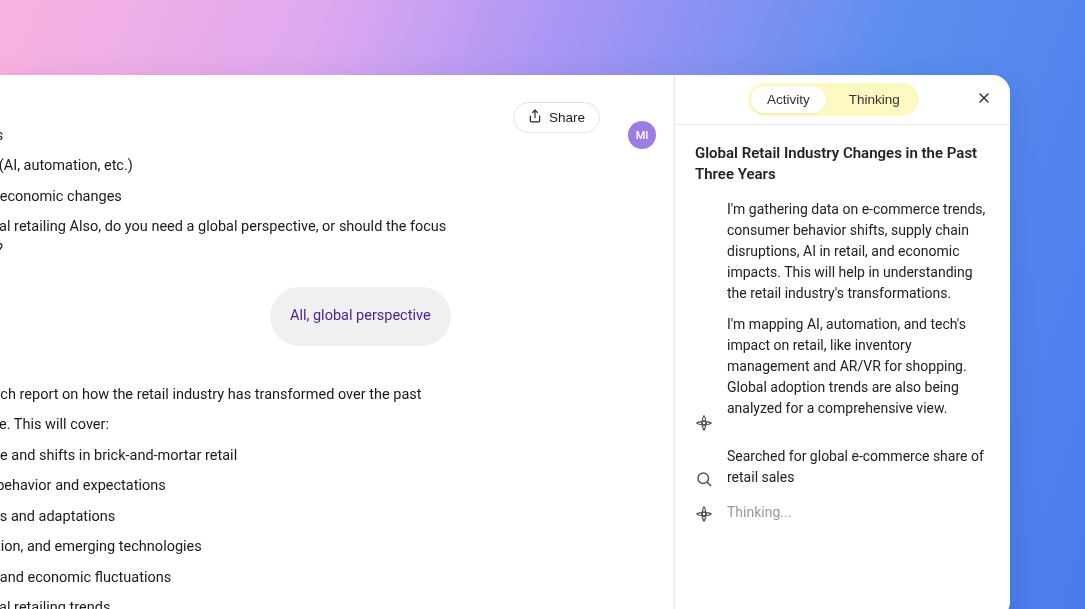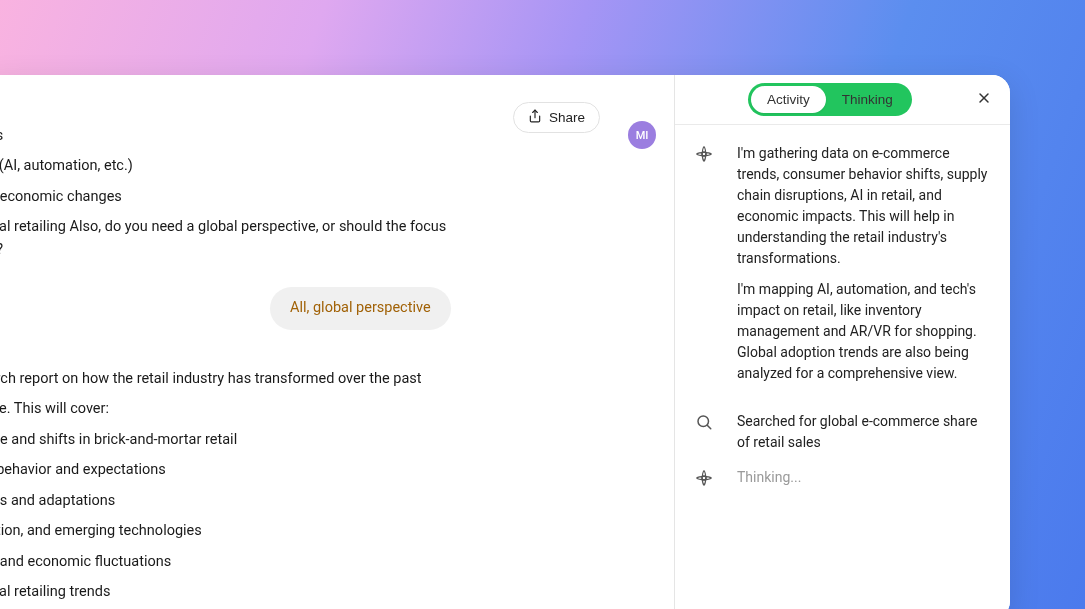--- a/index.html
+++ b/index.html
@@ -71,45 +71,46 @@
     padding-left: 0;
     font-size: 14.5px;
     color: #1a1a1a;
     line-height: 1.55;
   }
   .conv-line { margin-bottom: 8px; white-space: nowrap; }
   .conv-line.wrap { white-space: normal; max-width: 470px; }
   .pill {
     display: inline-block;
     margin: 18px 0 18px 290px;
-    padding: 10px 20px;
+    padding: 18px 20px;
     background: #f0f0f0;
     border-radius: 999px;
     font-size: 14.5px;
-    color: #a16207;
+    color: #4c1d95;
   }
   .side-pane {
     width: 335px;
     display: flex;
     flex-direction: column;
     background: #fff;
   }
   .side-header {
     display: flex;
     align-items: center;
     padding: 10px 14px 10px 18px;
     border-bottom: 1px solid #eaeaea;
     height: 50px;
   }
   .tabs-pill {
     display: inline-flex;
-    background: #22c55e;
+    background: #fef9c3;
     border-radius: 999px;
     padding: 3px;
     margin-left: 55px;
+    gap: 7px;
   }
   .tab {
     padding: 6px 16px;
     border-radius: 999px;
     font-size: 13.5px;
     color: #333;
     cursor: pointer;
     background: transparent;
     border: none;
   }
@@ -135,22 +136,23 @@
     overflow-y: auto;
   }
   .side-title {
     font-weight: 600;
     font-size: 15px;
     margin-bottom: 14px;
     line-height: 1.4;
   }
   .activity-item {
     display: flex;
-    gap: 24px;
+    gap: 14px;
     margin-bottom: 14px;
+    align-items: flex-end;
   }
   .activity-item .icon {
     flex-shrink: 0;
     width: 18px;
     height: 18px;
     margin-top: 2px;
     color: #555;
   }
   .activity-item .icon svg { width: 100%; height: 100%; }
   .activity-text { flex: 1; }
@@ -214,20 +216,21 @@
         <span>
           <svg viewBox="0 0 24 24" fill="none" stroke="currentColor" stroke-width="2.2" stroke-linecap="round">
               <line x1="18" y1="6" x2="6" y2="18"></line>
               <line x1="6" y1="6" x2="18" y2="18"></line>
             </svg>
         </span>
       </button>
     </div>
 
     <div class="side-content">
+      <div class="side-title">Global Retail Industry Changes in the Past Three Years</div>
 
       <div class="activity-item">
         <span class="icon">
           <svg viewBox="0 0 24 24" fill="none" stroke="currentColor" stroke-width="1.6">
               <circle cx="12" cy="12" r="3"></circle>
               <path d="M12 2c-3 4-3 16 0 20M12 2c3 4 3 16 0 20M2 12c4-3 16-3 20 0M2 12c4 3 16 3 20 0"></path>
             </svg>
         </span>
         <div class="activity-text">
           <p>I'm gathering data on e-commerce trends, consumer behavior shifts, supply chain disruptions, AI in retail, and economic impacts. This will help in understanding the retail industry's transformations.</p>

